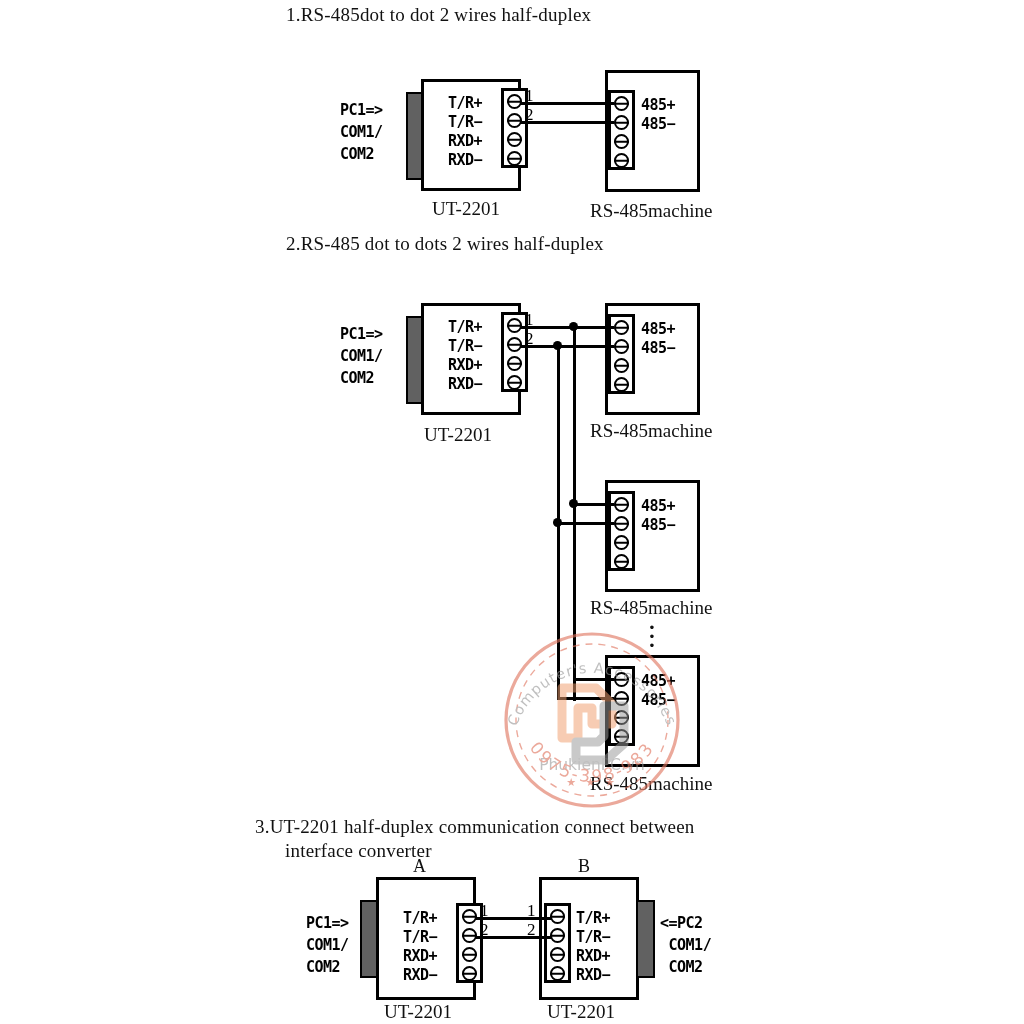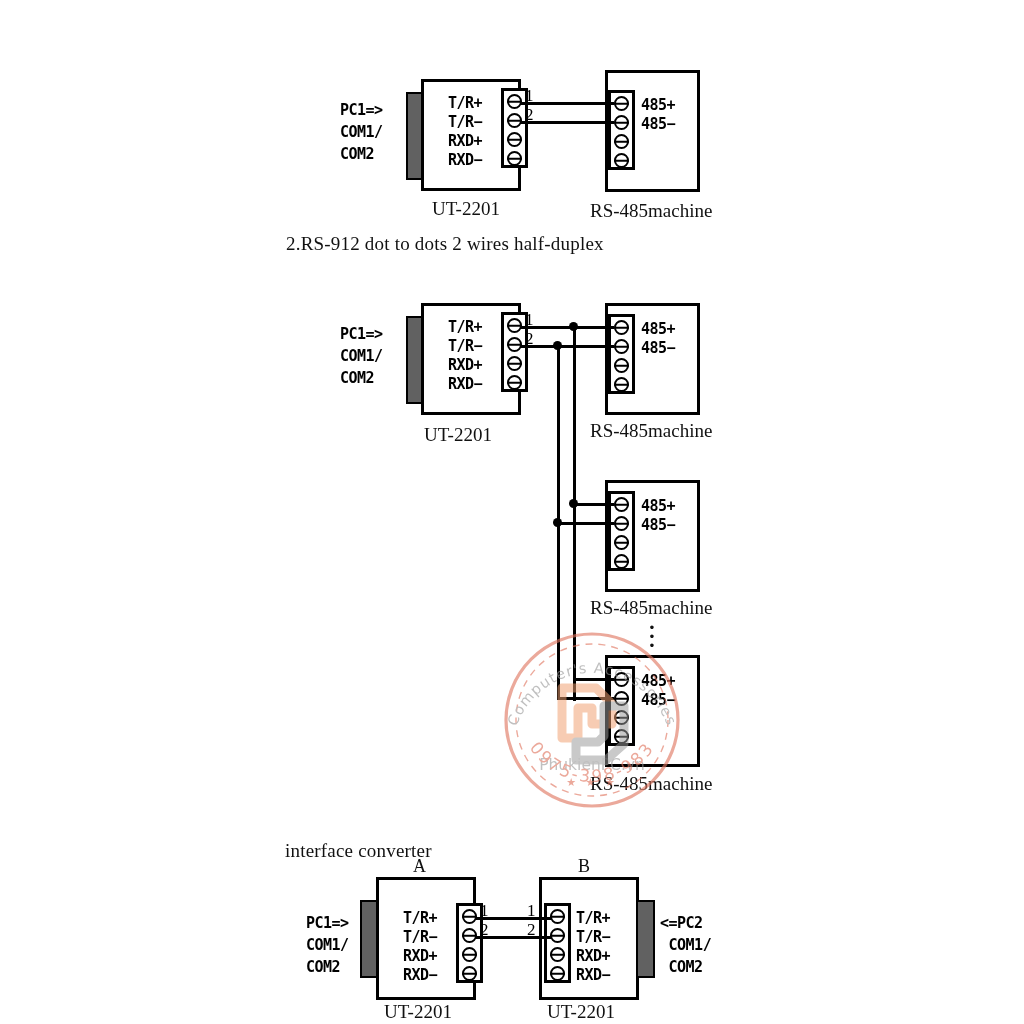--- a/index.html
+++ b/index.html
@@ -45,20 +45,21 @@
          font-weight:bold;line-height:.42;color:#111;text-align:center;}
 
   
   .wm{position:absolute;width:200px;height:200px;opacity:.62;pointer-events:none;}
 </style>
 </head>
 <body>
 
 <div class="stage">
 
+  <div class="heading" style="left:286px;top:2px;"><span>1.</span><span>RS-485dot to dot 2 wires half-duplex</span></div>
 
   <div class="dbconn" style="left:406px;top:92px;width:19px;height:88px;"></div>
   <div class="box" style="left:421px;top:79px;width:100px;height:112px;"></div>
   <div class="tstrip" style="left:501px;top:88px;width:27px;height:80px;"></div>
   <div class="screw" style="left:507px;top:94px;"></div>
   <div class="screw" style="left:507px;top:113px;"></div>
   <div class="screw" style="left:507px;top:132px;"></div>
   <div class="screw" style="left:507px;top:151px;"></div>
   <div class="pinlbl" style="left:448px;top:94px;">T/R+</div>
   <div class="pinlbl" style="left:448px;top:113px;">T/R−</div>
@@ -77,21 +78,21 @@
   <div class="screw" style="left:614px;top:153px;"></div>
   <div class="pinlbl" style="left:641px;top:96px;">485+</div>
   <div class="pinlbl" style="left:641px;top:115px;">485−</div>
   <div class="caption" style="left:590px;top:200px;">RS-485machine</div>
 
   <div class="wh" style="left:520px;top:102px;width:94px;"></div>
   <div class="wh" style="left:520px;top:121px;width:94px;"></div>
   <div class="wirenum" style="left:525px;top:86px;">1</div>
   <div class="wirenum" style="left:525px;top:105px;">2</div>
 
-  <div class="heading" style="left:286px;top:231px;"><span>2.</span><span>RS-912 dot to dots 2 wires half-duplex</span></div>
+  <div class="heading" style="left:286px;top:231px;"><span>2.</span><span>RS-485 dot to dots 2 wires half-duplex</span></div>
 
   <div class="dbconn" style="left:406px;top:316px;width:19px;height:88px;"></div>
   <div class="box" style="left:421px;top:303px;width:100px;height:112px;"></div>
   <div class="tstrip" style="left:501px;top:312px;width:27px;height:80px;"></div>
   <div class="screw" style="left:507px;top:318px;"></div>
   <div class="screw" style="left:507px;top:337px;"></div>
   <div class="screw" style="left:507px;top:356px;"></div>
   <div class="screw" style="left:507px;top:375px;"></div>
   <div class="pinlbl" style="left:448px;top:318px;">T/R+</div>
   <div class="pinlbl" style="left:448px;top:337px;">T/R−</div>
@@ -174,20 +175,21 @@
         <textPath href="#arcTop" startOffset="50%" text-anchor="middle">Computer's Accessories</textPath>
       </text>
       <text x="100" y="150" text-anchor="middle" font-family="DejaVu Sans, sans-serif" font-size="15.5" fill="#9a9a9a">PhukienPC.vn</text>
       <text x="100" y="166" text-anchor="middle" font-family="DejaVu Sans, sans-serif" font-size="11" fill="#e0755f" letter-spacing="3">★ ★ ★</text>
       <text font-family="DejaVu Sans, sans-serif" font-size="17" fill="#e0755f" letter-spacing="2.4">
         <textPath href="#arcBot" startOffset="50%" text-anchor="middle">0975-398-983</textPath>
       </text>
     </svg>
   </div>
 
+  <div class="heading" style="left:255px;top:814px;"><span>3.</span><span>UT-2201 half-duplex communication connect between</span></div>
   <div class="heading" style="left:285px;top:838px;">interface converter</div>
 
   <div class="abmark" style="left:413px;top:856px;">A</div>
   <div class="abmark" style="left:578px;top:856px;">B</div>
 
   <div class="dbconn" style="left:360px;top:900px;width:19px;height:78px;"></div>
   <div class="box" style="left:376px;top:877px;width:100px;height:123px;"></div>
   <div class="tstrip" style="left:456px;top:903px;width:27px;height:80px;"></div>
   <div class="screw" style="left:462px;top:909px;"></div>
   <div class="screw" style="left:462px;top:928px;"></div>

